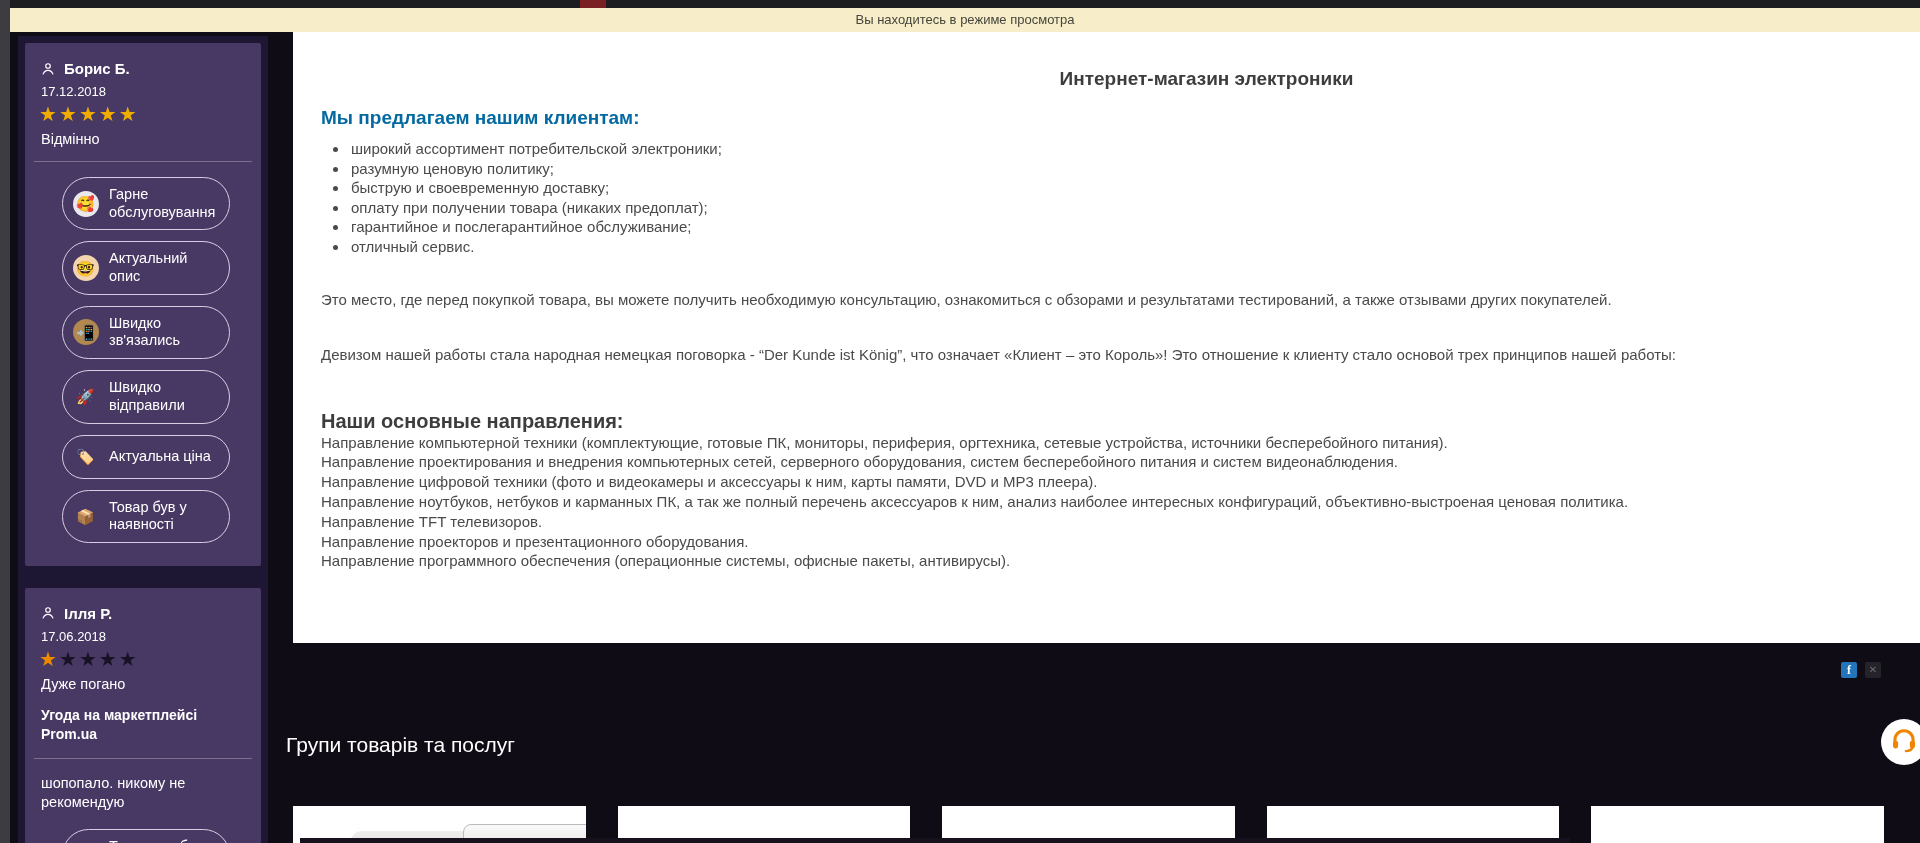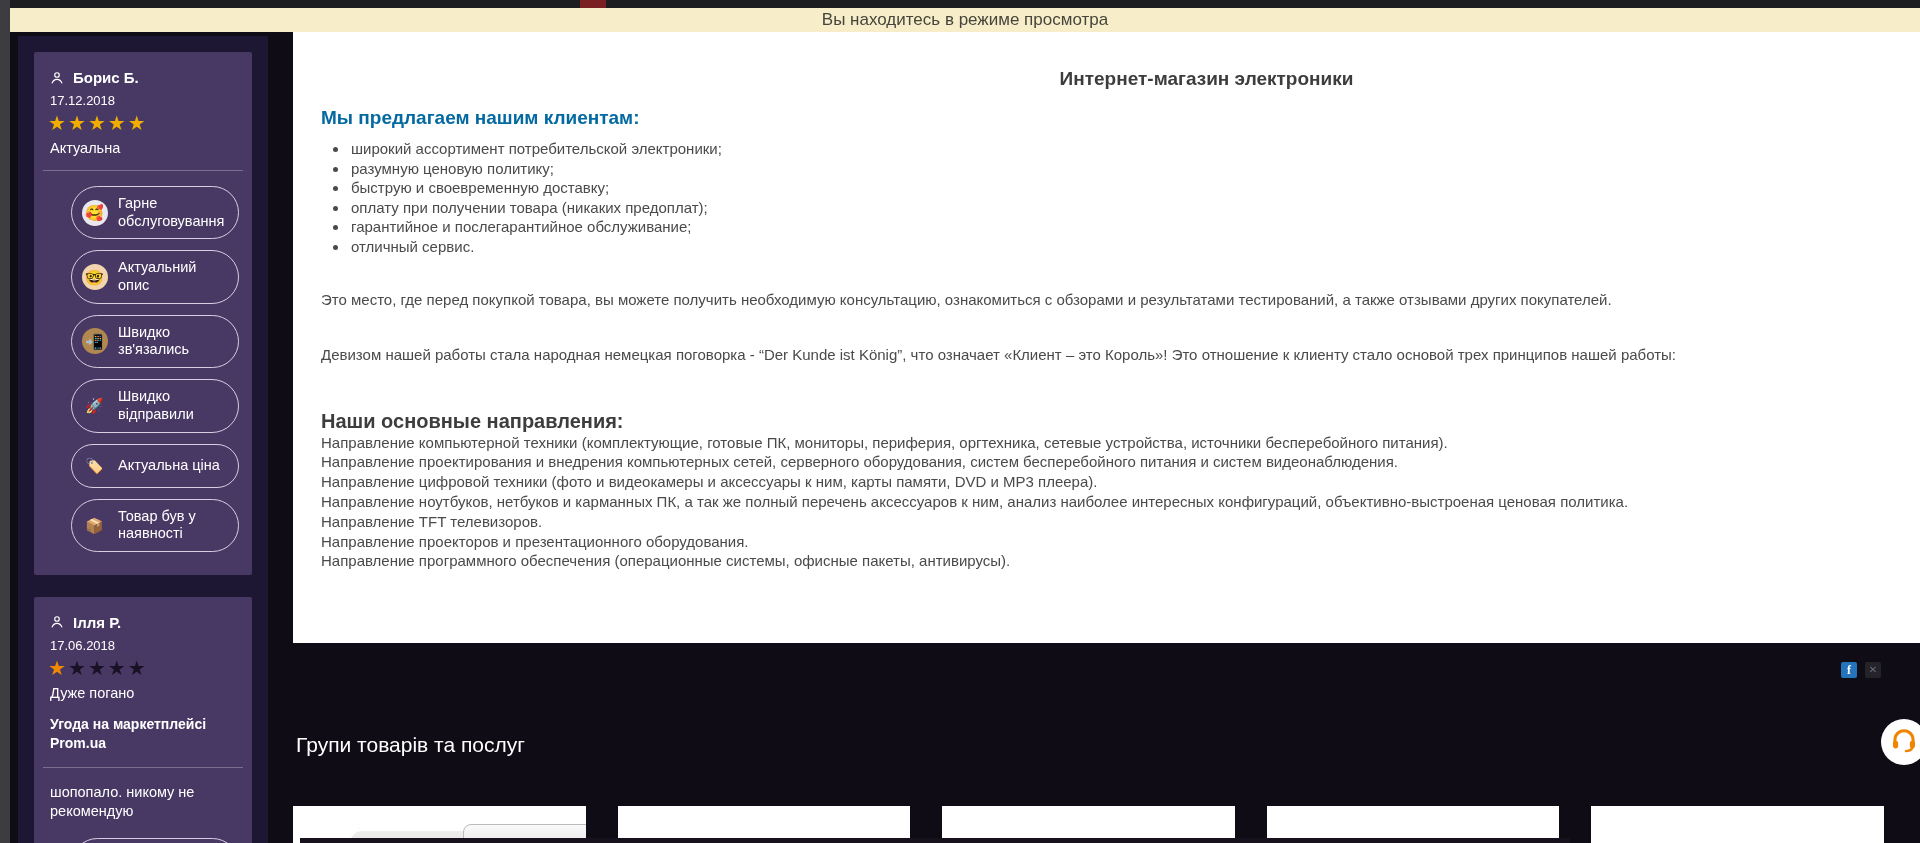--- a/index.html
+++ b/index.html
@@ -8,26 +8,26 @@
     background:#0f0c15;
     font-family:"Liberation Sans", sans-serif;
   }
   
   .left-strip{position:absolute;left:0;top:0;width:10px;height:843px;background:#3d3d41;z-index:12;}
   .top-strip{position:absolute;left:0;top:0;width:1920px;height:8px;background:#1d1d1f;z-index:11;}
   .top-artifact{position:absolute;left:580px;top:0;width:26px;height:8px;background:#7b2022;}
   
   .notice-bar{
     position:absolute;left:10px;top:8px;width:1910px;height:24px;
-    background:#f7eec9;color:#45453b;font-size:17px;line-height:24px;text-align:center;
+    background:#f7eec9;color:#45453b;font-size:13px;line-height:24px;text-align:center;
   }
   
   .sidebar{
     position:absolute;left:18px;top:36px;width:250px;height:807px;
-    background:#1e1733;padding:16px;box-sizing:border-box;overflow:hidden;z-index:2;
+    background:#1e1733;padding:7px;box-sizing:border-box;overflow:hidden;z-index:2;
   }
   .review-card{
     background:#483864;border-radius:2px;padding:13px 13px 12px 13px;color:#fff;margin-bottom:22px;
   }
   .review-head{display:flex;align-items:center;gap:8px;font-size:15px;font-weight:bold;margin:4px 0 2px 2px;}
   .person-icon{display:inline-flex;}
   .review-date{font-size:13px;margin:7px 0 4px 3px;}
   .stars{display:block;margin:4px 0 0 1px;font-size:20px;letter-spacing:2px;line-height:22px;}
   .star{color:#191226;}
   .review--positive .star.filled{color:#f0ad00;}
@@ -74,21 +74,21 @@
   .share-facebook{
     width:16px;height:16px;background:#2374bb;border-radius:2px;color:#fff;
     font-size:12px;font-weight:bold;text-align:center;line-height:16px;cursor:pointer;
     font-family:"Liberation Serif", serif;
   }
   .share-x{
     width:16px;height:16px;background:#232329;border-radius:2px;color:#6e6e74;
     font-size:10px;text-align:center;line-height:16px;cursor:pointer;
   }
   
-  .groups-heading{position:absolute;left:296px;top:733px;color:#fff;font-size:21px;font-weight:500;z-index:2;}
+  .groups-heading{position:absolute;left:286px;top:733px;color:#fff;font-size:21px;font-weight:500;z-index:2;}
   .cards-row{position:absolute;left:293px;top:806px;width:1591px;height:120px;display:flex;gap:32px;z-index:2;}
   .product-card{flex:1;background:#fff;position:relative;overflow:hidden;}
   .laptop-shape{
     position:absolute;left:58px;top:22px;width:200px;height:60px;border-radius:10px 10px 0 0;
     background:linear-gradient(#f0f0f0,#c9c9c9);box-shadow:inset 0 3px 0 #fff,inset 0 -6px 0 #9e9e9e;
   }
   .laptop-shape:before{
     content:"";position:absolute;left:112px;top:-4px;width:150px;height:40px;border-radius:8px;
     background:linear-gradient(#fafafa,#d4d4d4);border:1px solid #bbb;
   }
@@ -118,21 +118,21 @@
       <span class="person-icon">
         <svg width="16" height="16" viewBox="0 0 24 24" fill="none" stroke="#ffffff" stroke-width="1.8">
           <circle cx="12" cy="7.5" r="3.4"></circle>
           <path d="M4.5 20c1.4-4 4.6-6 7.5-6s6.1 2 7.5 6"></path>
         </svg>
       </span>
       <span>Борис Б.</span>
     </div>
     <div class="review-date">17.12.2018</div>
     <span class="stars"><span class="star filled">★</span><span class="star filled">★</span><span class="star filled">★</span><span class="star filled">★</span><span class="star filled">★</span></span>
-    <div class="rating-label">Актуальна</div>
+    <div class="rating-label">Відмінно</div>
     <hr class="review-divider">
     <div class="badge">
       <span class="badge-emoji">🥰</span>
       <span class="badge-label">Гарне обслуговування</span>
     </div>
     <div class="badge">
       <span class="badge-emoji">🤓</span>
       <span class="badge-label">Актуальний опис</span>
     </div>
     <div class="badge">

